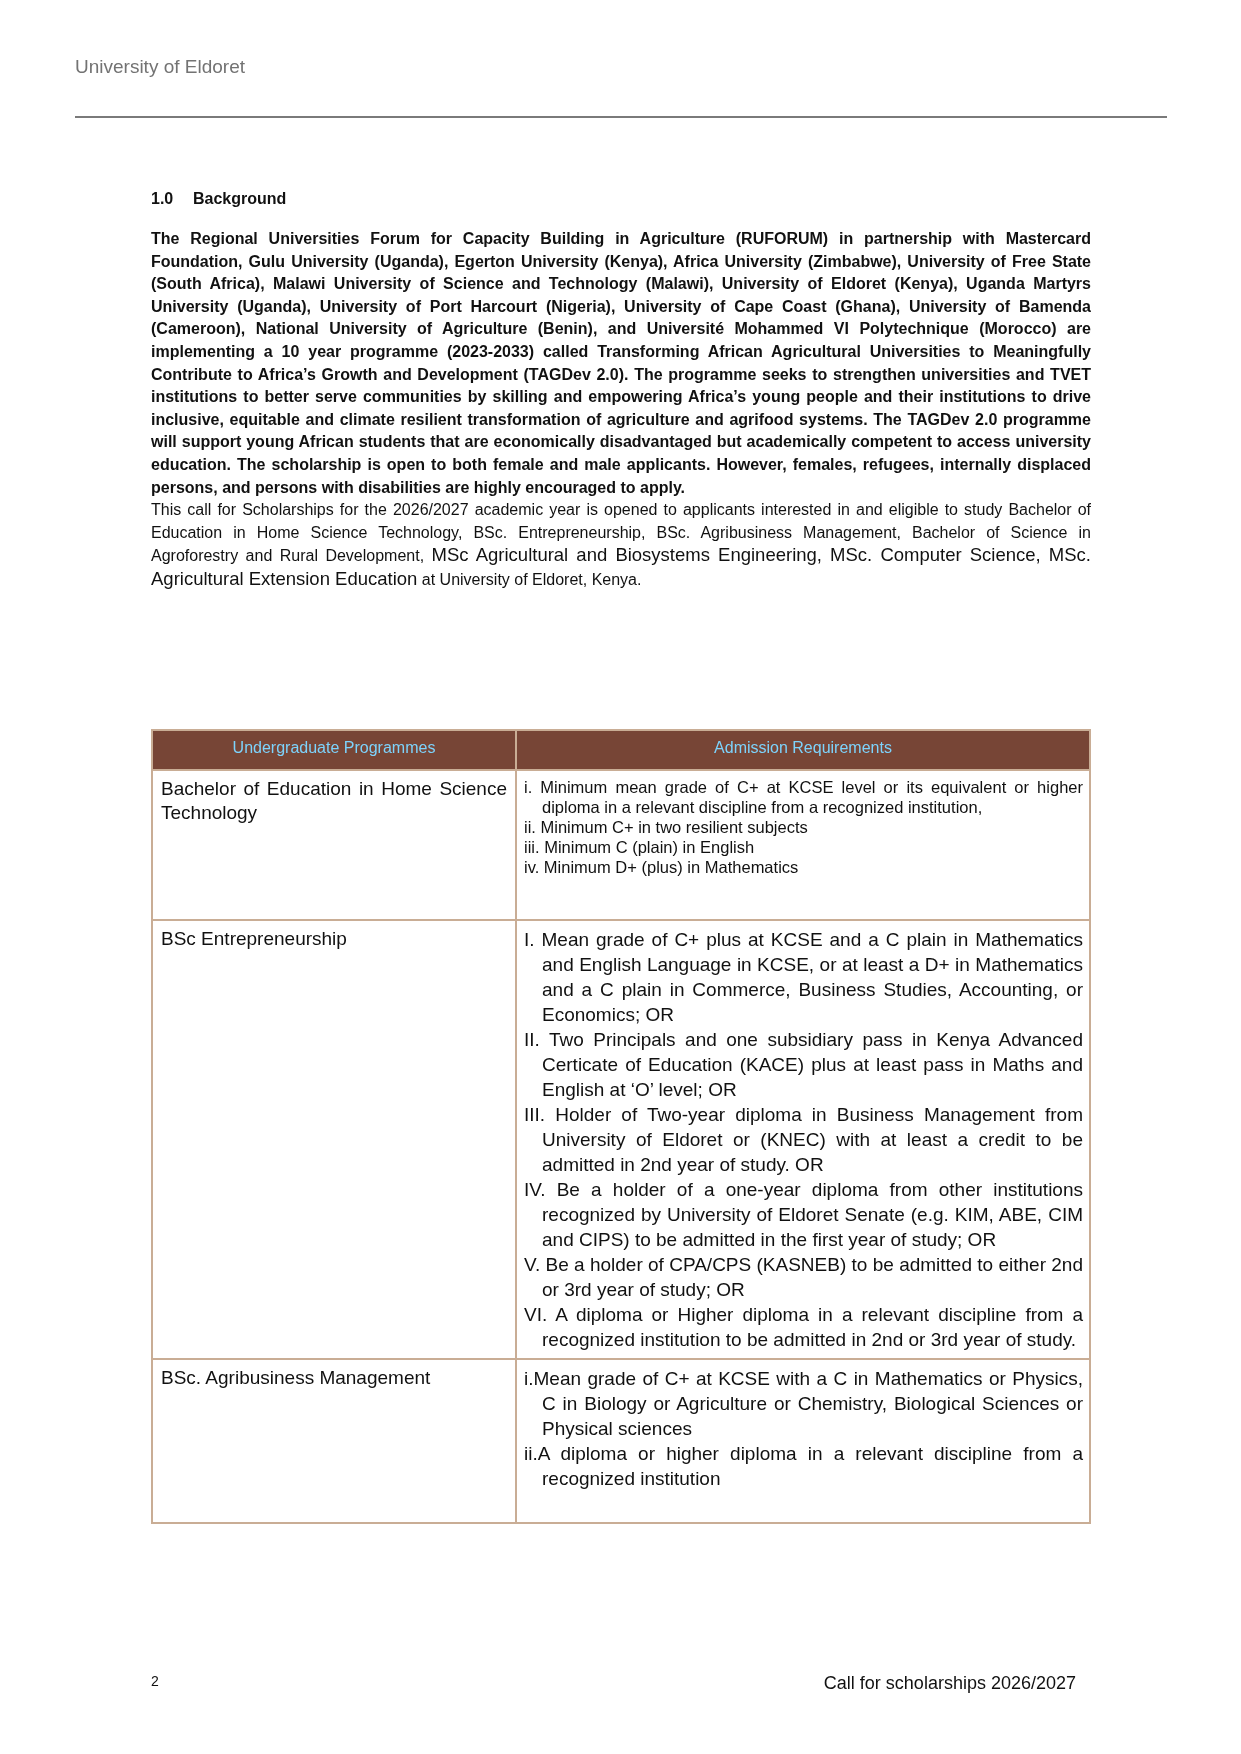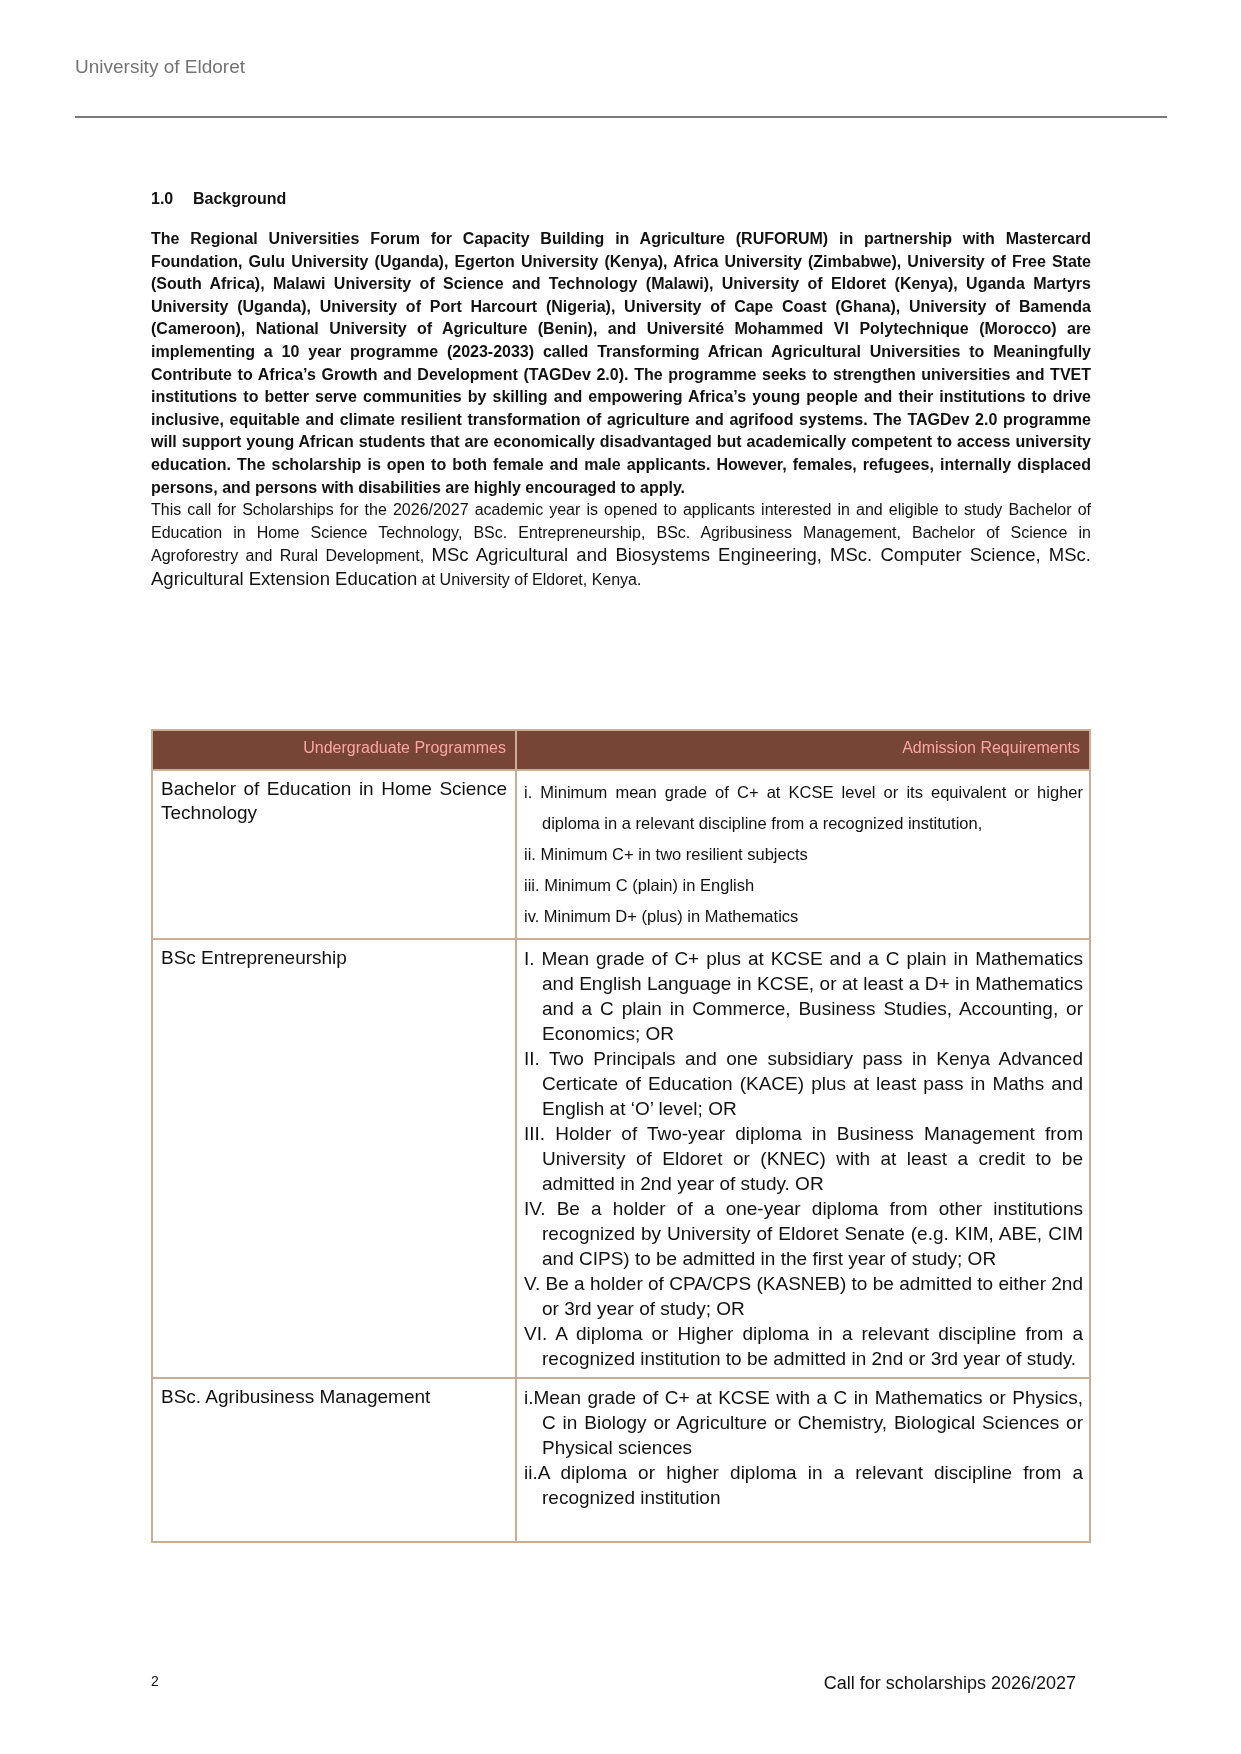--- a/index.html
+++ b/index.html
@@ -10,27 +10,27 @@
   .content { position: absolute; left: 151px; top: 162px; width: 940px; margin-top: 28px; }
   h1.sec { font-size: 16px; font-weight: bold; margin: 0 0 20px 0; }
   h1.sec .num { display: inline-block; width: 42px; }
   p.body { font-size: 16px; line-height: 22.6px; margin: 0; text-align: justify; font-weight: bold; }
   h2.sub { font-size: 16px; font-weight: bold; margin: 26px 0 0 0; line-height: 22px; }
   .elig { font-size: 16px; line-height: 22.6px; text-align: justify; margin: 0; }
   .elig .big { font-size: 18.5px; }
   h2.tbl-title { font-size: 16px; font-weight: bold; margin: 26px 0 0 -2px; }
   table.req { position: absolute; left: 151px; top: 729px; width: 940px; border-collapse: collapse; }
   table.req th, table.req td { border: 2px solid #c9ad95; vertical-align: top; }
-  table.req th { background: #774536; color: #fca5a5; font-weight: normal; font-size: 16px;
-                 text-align: right; padding: 8px 9px 10px 9px; height: 20px; }
+  table.req th { background: #774536; color: #7dd3fc; font-weight: normal; font-size: 16px;
+                 text-align: center; padding: 8px 9px 10px 9px; height: 20px; }
   table.req td.prog { width: 346px; padding: 6px 8px; font-size: 19px; line-height: 24px; text-align: justify; }
   table.req td.reqs { padding: 6px 6px 6px 7px; }
   ol.list { list-style: none; margin: 0; padding: 0; }
   ol.list li { text-align: justify; padding-left: 18px; text-indent: -18px; }
-  .small li { font-size: 16.5px; line-height: 31px; }
+  .small li { font-size: 16.5px; line-height: 20px; }
   .large li { font-size: 19px; line-height: 25px; }
   .row1 td { height: 136px; }
   .row3 td { height: 150px; }
   .footer-page { position: absolute; left: 151px; top: 1673px; font-size: 14px; }
   .footer-title { position: absolute; right: 165px; top: 1673px; font-size: 18px; }
 </style>
 </head>
 <body>
 
 <div class="running-head">University of Eldoret</div>

